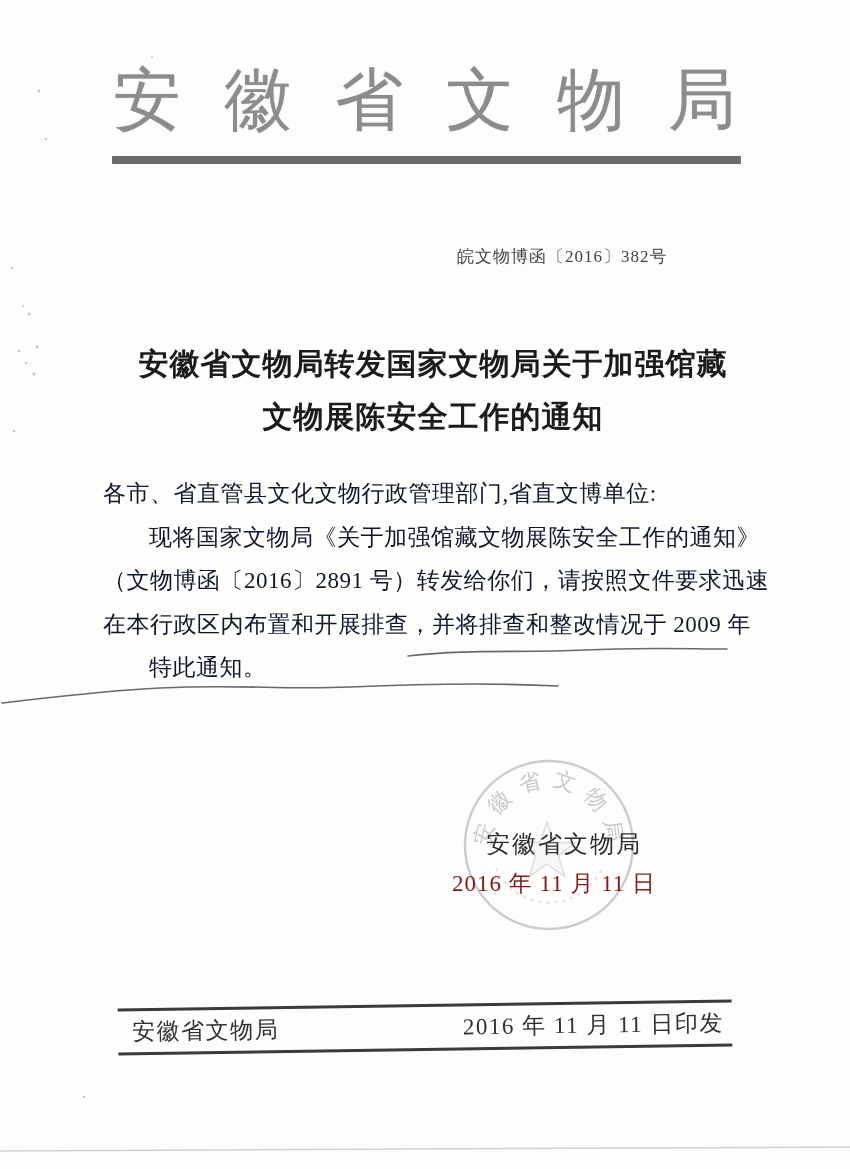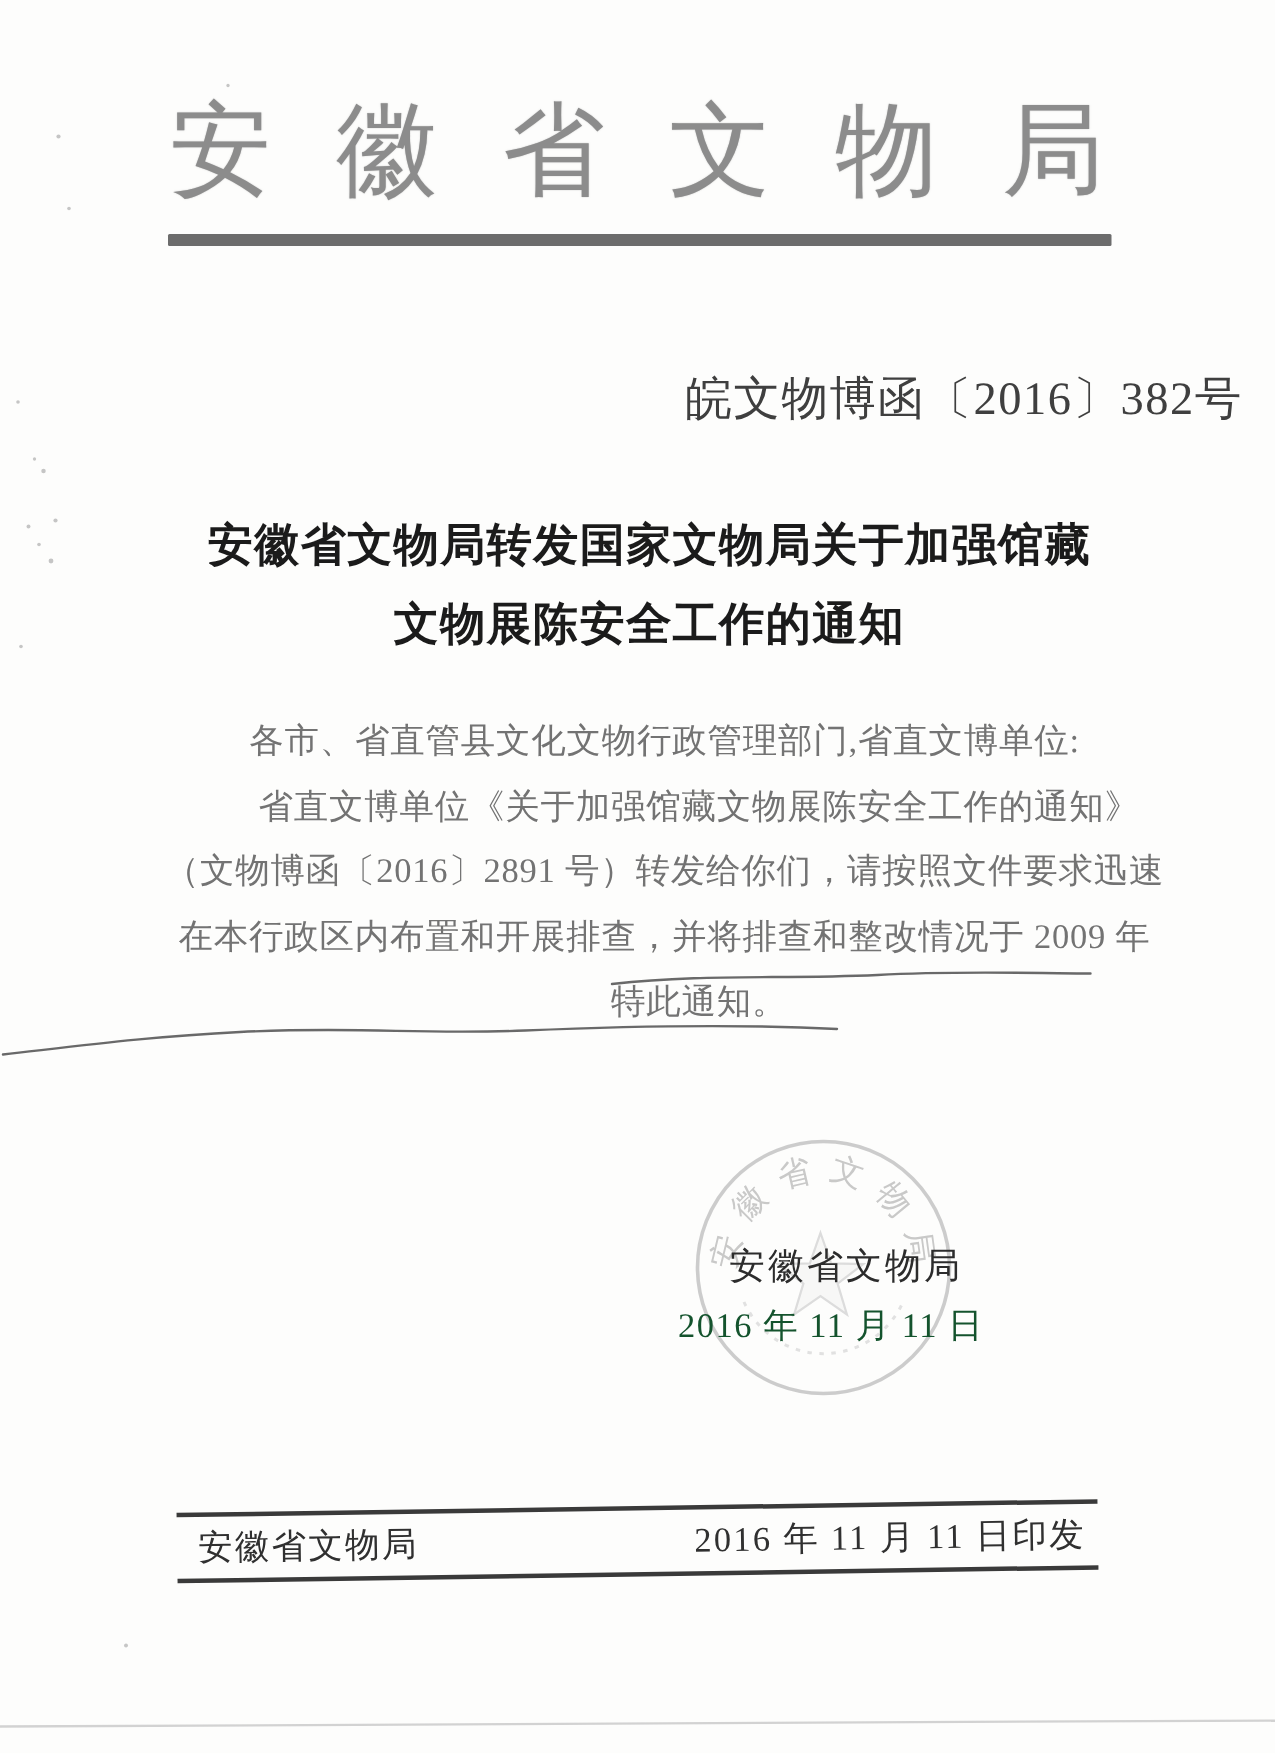--- a/index.html
+++ b/index.html
@@ -15,41 +15,40 @@
     font-size:68px;letter-spacing:43px;white-space:nowrap;
     color:#8c8c8c;font-weight:400;line-height:1;
     text-shadow:0 0 1px rgba(140,140,140,.55);
   }
   .header-rule{
     left:112px;top:156px;width:629px;height:8px;
     background:#6c6c6c;border-radius:1px;
   }
   .doc-number{
     left:457px;top:245px;
-    font-size:31px;color:#3f3f3f;letter-spacing:1px;white-space:nowrap;font-family:Liberation Serif, serif;
+    font-size:17px;color:#3f3f3f;letter-spacing:1px;white-space:nowrap;font-family:Liberation Serif, serif;
   }
   .doc-title{
     left:8px;top:337px;width:850px;text-align:center;
     font-size:30px;font-weight:700;color:#1b1b1b;line-height:53px;
     letter-spacing:1px;
   }
   .body-text{
     left:103px;top:472px;width:680px;
-    font-size:23px;line-height:43.6px;color:#737373;
+    font-size:23px;line-height:43.6px;color:#0f172a;
     letter-spacing:.5px;
-    text-align:center;
   }
   .body-text .line{white-space:nowrap;}
   .body-text .indent{text-indent:2em;}
   .signature-agency{
     left:486px;top:828px;font-size:24px;color:#2c2c2c;
     letter-spacing:2px;white-space:nowrap;
   }
   .signature-date{
-    left:452px;top:868px;font-size:23px;color:#14532d;
+    left:452px;top:868px;font-size:23px;color:#7f1d1d;
     letter-spacing:1px;white-space:nowrap;
   }
   .footer{
     left:118px;top:1004px;width:614px;
     transform:rotate(-0.85deg);transform-origin:center;
   }
   .footer-rule{height:3px;background:#3a3a3a;}
   .footer-row{
     display:flex;justify-content:space-between;align-items:center;
     height:41px;padding:0 8px 0 14px;
@@ -102,21 +101,21 @@
 
   <div class="layer doc-number">皖文物博函〔2016〕382号</div>
 
   <div class="layer doc-title">
     <div>安徽省文物局转发国家文物局关于加强馆藏</div>
     <div>文物展陈安全工作的通知</div>
   </div>
 
   <div class="layer body-text">
     <div class="line">各市、省直管县文化文物行政管理部门,省直文博单位:</div>
-    <div class="line indent">省直文博单位《关于加强馆藏文物展陈安全工作的通知》</div>
+    <div class="line indent">现将国家文物局《关于加强馆藏文物展陈安全工作的通知》</div>
     <div class="line">（文物博函〔2016〕2891 号）转发给你们，请按照文件要求迅速</div>
     <div class="line">在本行政区内布置和开展排查，并将排查和整改情况于 2009 年</div>
     <div class="line indent">特此通知。</div>
   </div>
 
   <div class="layer signature-agency">安徽省文物局</div>
   <div class="layer signature-date">2016 年 11 月 11 日</div>
 
   <div class="layer footer">
     <div class="footer-rule"></div>

